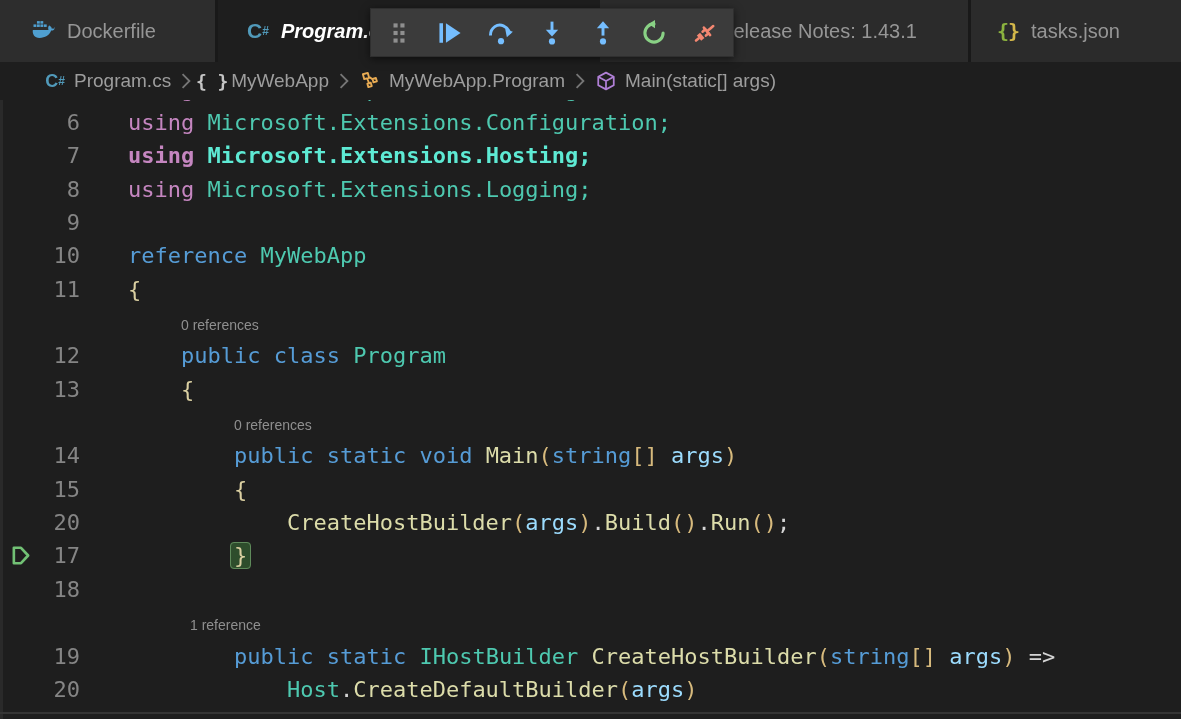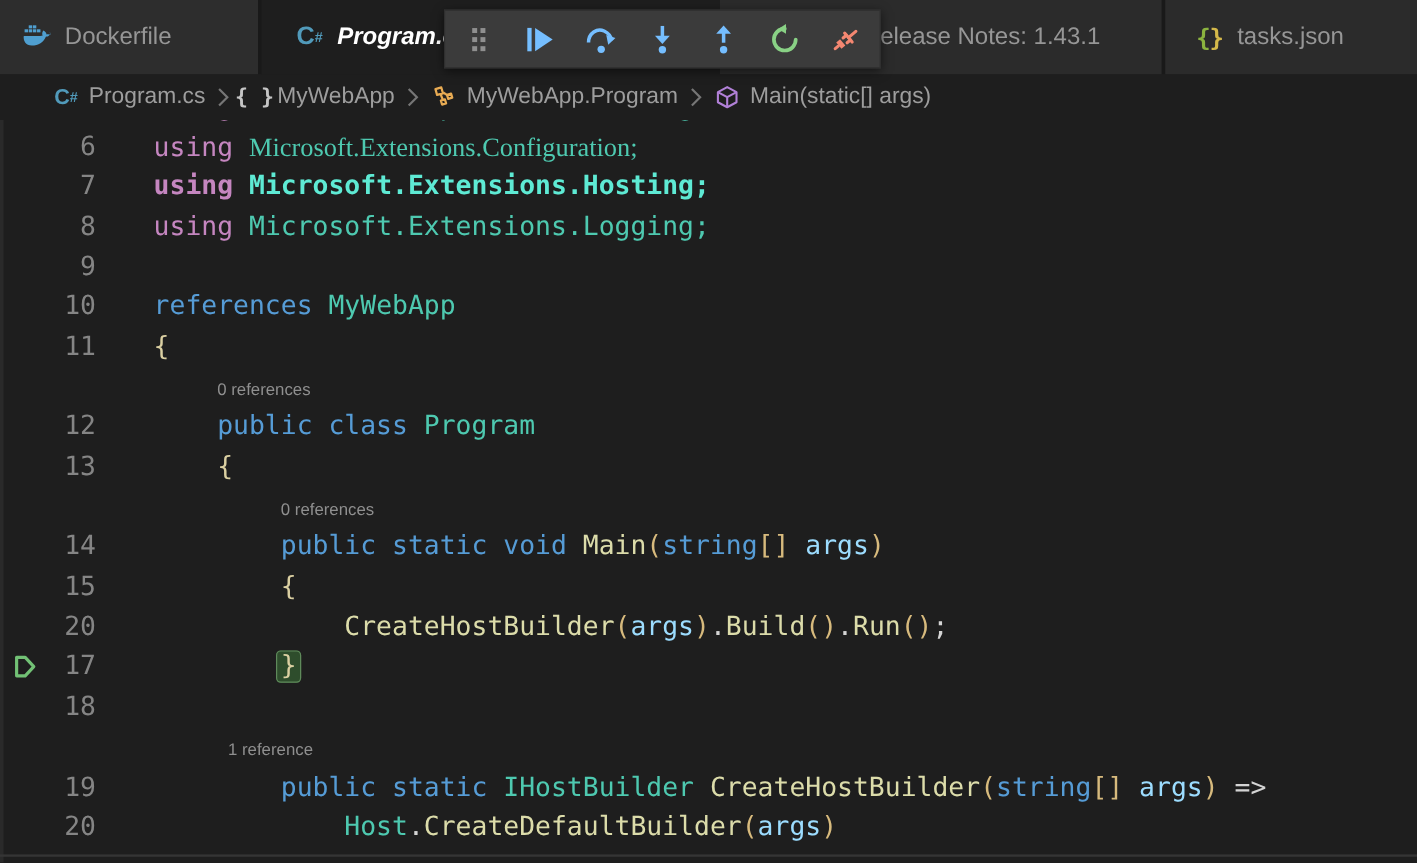--- a/index.html
+++ b/index.html
@@ -5,21 +5,21 @@
   * { box-sizing: border-box; margin: 0; padding: 0; }
   html,body { width:1181px; height:719px; background:#1e1e1e; overflow:hidden;
               font-family:"Liberation Sans", sans-serif; }
   #window { position:relative; width:1181px; height:719px; background:#1e1e1e; }
 
   
   #tabbar { position:absolute; top:0; left:0; width:1181px; height:62px; background:#191919; }
   .tab { position:absolute; top:0; height:62px; display:flex; align-items:center;
          font-size:20px; color:#969696; cursor:pointer; }
   .tab .ticon { display:flex; align-items:center; justify-content:center; width:26px; height:26px; margin-right:10px; }
-  .tab-dockerfile { left:0; width:215px; background:#2d2d2d; padding-left:18px; }
+  .tab-dockerfile { left:0; width:215px; background:#2d2d2d; padding-left:31px; }
   .tab-program    { left:218px; width:382px; background:#1e1e1e; padding-left:27px; color:#ffffff; }
   .tab-program .label { font-style:italic; font-weight:bold; white-space:nowrap; overflow:hidden; }
   .tab-release    { left:600px; width:368px; background:#2b2b2b; }
   .tab-release .label { margin-left:119px; white-space:nowrap; }
   .tab-tasks      { left:971px; width:210px; background:#2b2b2b; padding-left:24px; }
   .csharp-icon { color:#519aba; font-weight:bold; font-size:21px; font-family:"Liberation Sans",sans-serif; }
   .csharp-icon sup { font-size:12px; }
   .json-icon { font-family:"DejaVu Sans Mono",monospace; font-size:20px; font-weight:bold; letter-spacing:-1px; }
 
   
@@ -214,37 +214,37 @@
     </div>
   </div>
 
   <div id="editor">
       <div class="row sliver">
         <span class="gutter"></span>
         <span class="content"><span style="color: rgb(197, 134, 192);">using </span><span style="color: rgb(78, 201, 176);">Microsoft.AspNetCore.Hosting;</span></span>
       </div>
       <div class="row">
         <span class="gutter">6</span>
-        <span class="content"><span style="color: rgb(197, 134, 192);">using </span><span style="color: rgb(78, 201, 176); font-family: Liberation Serif, serif;">Microsoft.Extensions.Configuration;</span></span>
+        <span class="content"><span style="color: rgb(197, 134, 192);">using </span><span style="color: rgb(78, 201, 176);">Microsoft.Extensions.Configuration;</span></span>
       </div>
       <div class="row">
         <span class="gutter">7</span>
         <span class="content bold"><span style="color: rgb(197, 134, 192);">using </span><span style="color: #5eead4;">Microsoft.Extensions.Hosting;</span></span>
       </div>
       <div class="row">
         <span class="gutter">8</span>
         <span class="content"><span style="color: rgb(197, 134, 192);">using </span><span style="color: rgb(78, 201, 176);">Microsoft.Extensions.Logging;</span></span>
       </div>
       <div class="row">
         <span class="gutter">9</span>
         <span class="content"></span>
       </div>
       <div class="row">
         <span class="gutter">10</span>
-        <span class="content"><span style="color: rgb(86, 156, 214);">references </span><span style="color: rgb(78, 201, 176);">MyWebApp</span></span>
+        <span class="content"><span style="color: rgb(86, 156, 214);">reference </span><span style="color: rgb(78, 201, 176);">MyWebApp</span></span>
       </div>
       <div class="row">
         <span class="gutter">11</span>
         <span class="content"><span style="color: rgb(219, 208, 162);">{</span></span>
       </div>
       <div class="row">
         <span class="gutter"></span>
         <span class="content"><span class="guide" style="left: 48px;"></span><span class="lens-text" style="margin-left: 53px;">0 references</span></span>
       </div>
       <div class="row">

